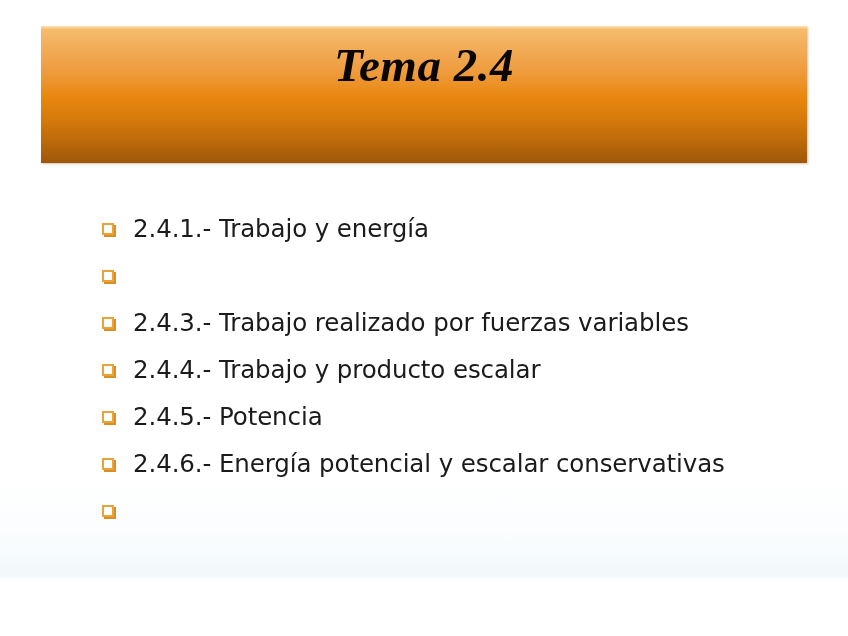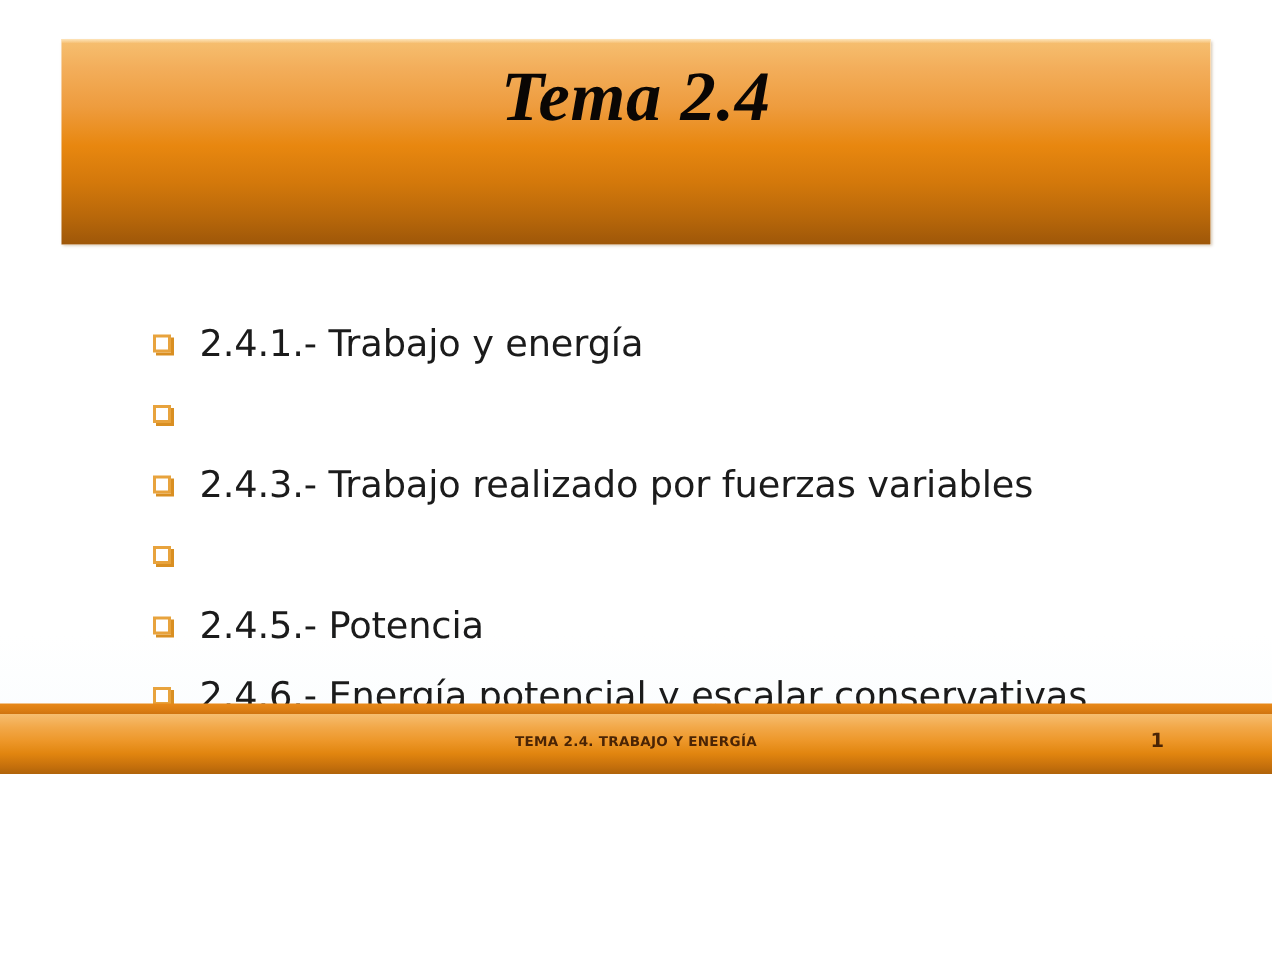--- a/index.html
+++ b/index.html
@@ -12,21 +12,21 @@
     background: #ffffff;
     font-family: "Liberation Sans", sans-serif;
     overflow: hidden;
     position: relative;
   }
 
   
   .slide {
     position: relative;
     width: 848px;
-    height: 516px;
+    height: 578px;
     background: linear-gradient(to bottom, #ffffff 0%, #ffffff 82%, #fbfdfe 92%, #f2f9fb 99%, #f2f9fb 100%);
     overflow: hidden;
     text-decoration: underline;
   }
 
   
   .title-banner {
     position: absolute;
     left: 41px;
     top: 26px;
@@ -180,38 +180,33 @@
       <span class="bullet-square"></span>
     </div>
 
     <div class="list-item">
       <span class="bullet-square"></span>
       <span class="item-label">2.4.3.- Trabajo realizado por fuerzas variables</span>
     </div>
 
     <div class="list-item">
       <span class="bullet-square"></span>
+      <span class="item-label">2.4.4.- Trabajo y producto escalar</span>
     </div>
 
     <div class="list-item">
       <span class="bullet-square"></span>
       <span class="item-label">2.4.5.- Potencia</span>
     </div>
 
     <div class="list-item">
       <span class="bullet-square"></span>
       <span class="item-label">2.4.6.- Energía potencial y escalar conservativas</span>
     </div>
 
     <div class="list-item">
       <span class="bullet-square"></span>
     </div>
 
   </div>
 
-  <div class="footer">
-    <div class="footer-rule"></div>
-    <div class="footer-band"></div>
-    <div class="footer-title">TEMA 2.4. TRABAJO Y ENERGÍA</div>
-    <div class="footer-pagenum">1</div>
-  </div>
 
 </div>
 
 </body></html>

